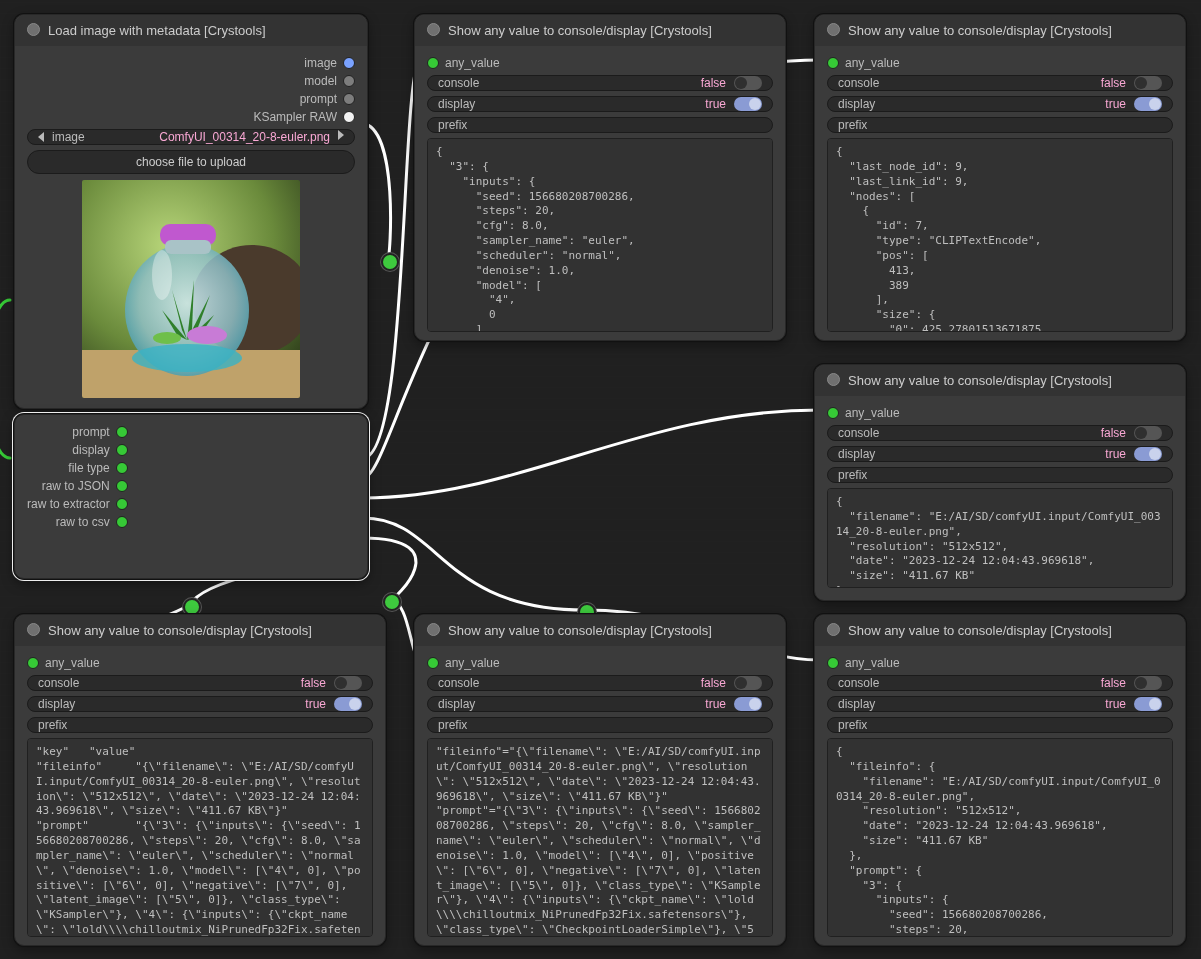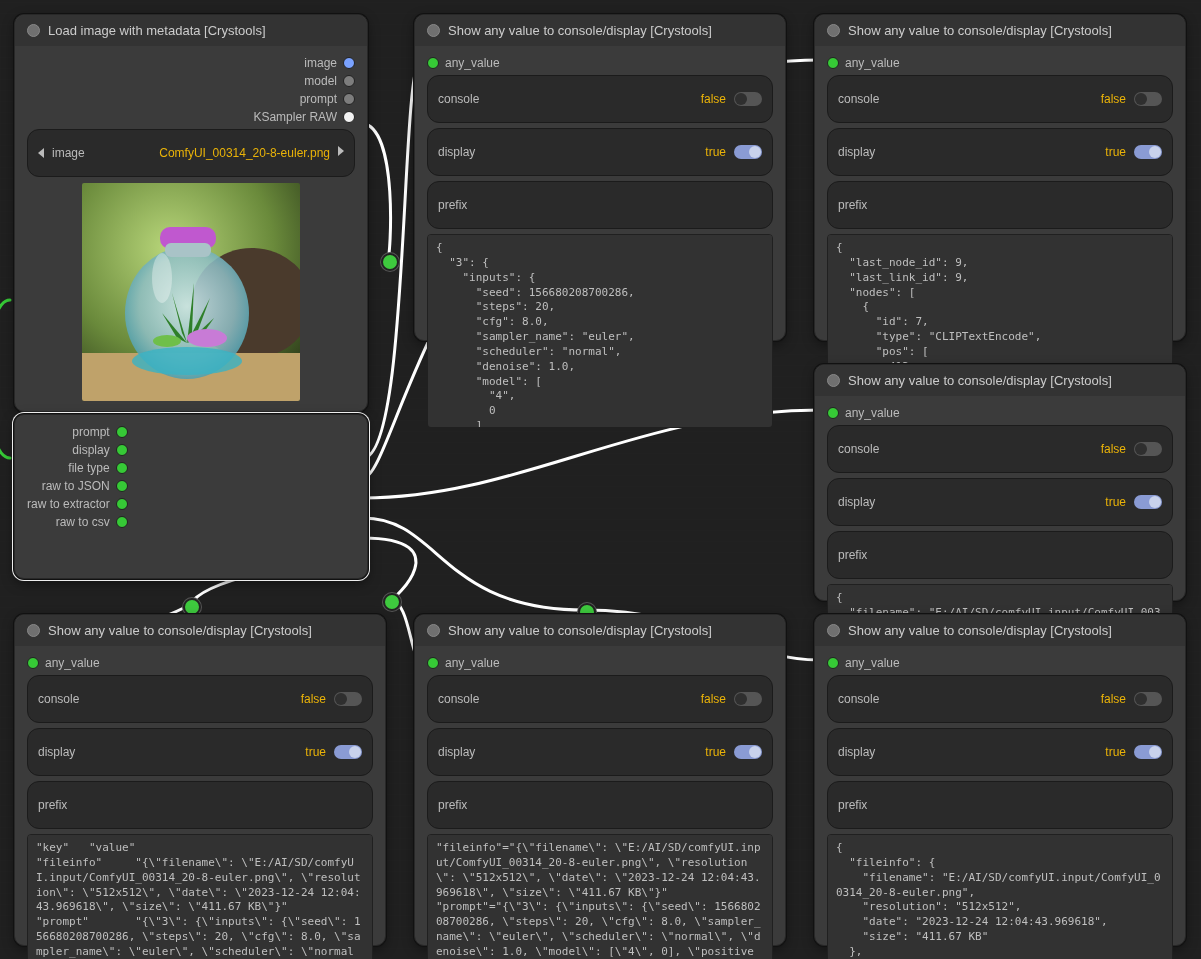--- a/index.html
+++ b/index.html
@@ -3,33 +3,33 @@
 <meta charset="utf-8">
 <style>
   html,body{margin:0;padding:0;width:1201px;height:959px;background:#232323;font-family:"Segoe UI",Arial,sans-serif;font-size:12px;color:#ddd;overflow:hidden}
   .canvas{position:relative;width:1201px;height:959px;background:
     repeating-linear-gradient(0deg,#202020 0 10px,#212121 10px 11px),
     repeating-linear-gradient(90deg,#202020 0 10px,#212121 10px 11px);
   }
   svg.wires{position:absolute;left:0;top:0;width:1201px;height:959px;pointer-events:none}
   .node{position:absolute;background:#3b3b3b;border:1px solid #282828;border-radius:10px;box-shadow:0 0 0 1px #111,0 4px 12px rgba(0,0,0,.4)}
   .node.sel{box-shadow:0 0 0 1px #111,0 0 0 2px #eee,0 4px 12px rgba(0,0,0,.5)}
-  .title{display:flex;align-items:center;gap:8px;padding:8px 12px;background:#333;border-radius:10px 10px 0 0;font-size:13px;color:#ccc}
+  .title{display:flex;gap:8px;padding:8px 12px;background:#333;border-radius:10px 10px 0 0;font-size:13px;color:#ccc}
   .title .dot{width:11px;height:11px;border-radius:50%;background:#707070;border:1px solid #888}
   .body{padding:6px 12px 10px 12px;position:relative}
   .outrow,.inrow{display:flex;align-items:center;gap:6px;font-size:12px;color:#bbb;margin:4px 0}
   .outrow{justify-content:flex-end}
   .port{width:10px;height:10px;border-radius:50%;border:1px solid #222;flex:none}
   .port.blue{background:#7aa2ff}
   .port.grey{background:#7d7d7d}
   .port.green{background:#36c936}
   .port.white{background:#f2f2f2}
-  .widget{display:flex;align-items:center;justify-content:space-between;background:#2a2a2a;border:1px solid #1b1b1b;border-radius:12px;padding:16px 10px;margin:5px 0;font-size:12px;color:#ccc}
+  .widget{display:flex;align-items:center;justify-content:space-between;background:#2a2a2a;border:1px solid #1b1b1b;border-radius:12px;padding:0 10px;margin:5px 0;font-size:12px;color:#ccc}
   .widget .lbl{color:#bbb}
-  .widget .val{color:#eab308}
+  .widget .val{color:#f9a8d4}
   .widget .arrow{width:0;height:0;display:inline-block}
   .la{border-top:5px solid transparent;border-bottom:5px solid transparent;border-right:6px solid #bbb;margin-right:8px}
   .ra{border-top:5px solid transparent;border-bottom:5px solid transparent;border-left:6px solid #bbb;margin-left:8px}
   .toggle{width:28px;height:14px;border-radius:8px;background:#555;position:relative;margin-left:8px;flex:none}
   .toggle::after{content:"";position:absolute;top:1px;width:12px;height:12px;border-radius:50%;background:#2a2a2a}
   .toggle.off::after{left:1px;background:#2f2f2f}
   .toggle.on{background:#8a9bd4}
   .toggle.on::after{right:1px;background:#c9d2ec}
   .btn{display:block;text-align:center;background:#2a2a2a;border:1px solid #1b1b1b;border-radius:12px;padding:4px 10px;margin:5px 0;color:#ccc;font-size:12px}
   .codebox{background:#323232;border:1px solid #202020;border-radius:4px;padding:6px 8px;font-family:Consolas,Menlo,monospace;font-size:11px;line-height:1.35;color:#bfbfbf;white-space:pre-wrap;word-break:break-all;overflow:auto;position:relative}
@@ -89,20 +89,21 @@
     <div class="widget">
       <span style="display:flex;align-items:center">
             <span class="arrow la"></span>
             <span class="lbl">image</span>
           </span>
       <span style="display:flex;align-items:flex-start">
             <span class="val">ComfyUI_00314_20-8-euler.png</span>
             <span class="arrow ra"></span>
           </span>
     </div>
+    <div class="btn"><span>choose file to upload</span></div>
 
     <svg class="thumb" width="218" height="218" viewBox="0 0 218 218">
       <defs>
         <radialGradient id="bg" cx="40%" cy="30%" r="80%">
               <stop offset="0%" stop-color="#b8d67a"></stop>
               <stop offset="60%" stop-color="#6a8a3b"></stop>
               <stop offset="100%" stop-color="#2d3d1a"></stop>
             </radialGradient>
         <radialGradient id="jar" cx="50%" cy="45%" r="55%">
               <stop offset="0%" stop-color="#cfe8eb" stop-opacity=".9"></stop>

